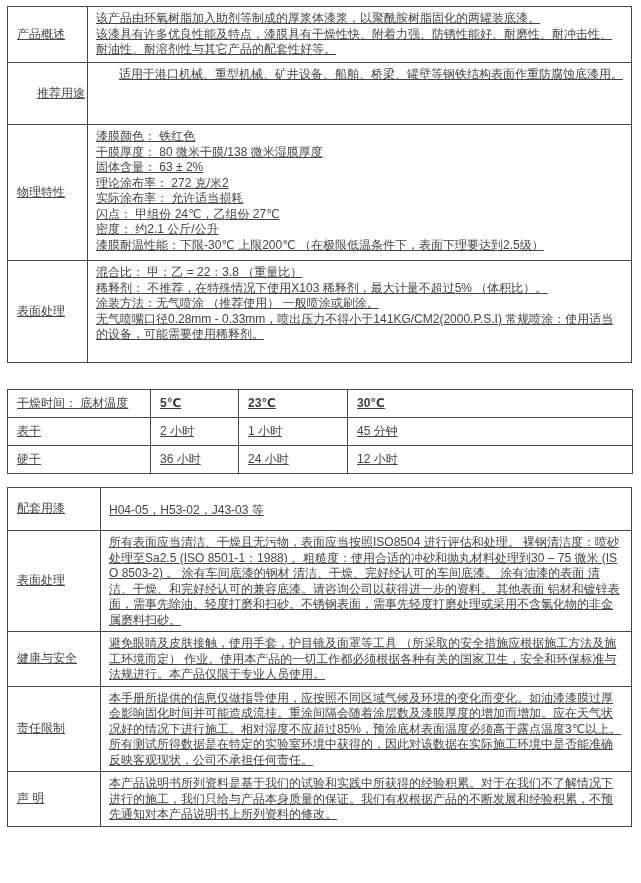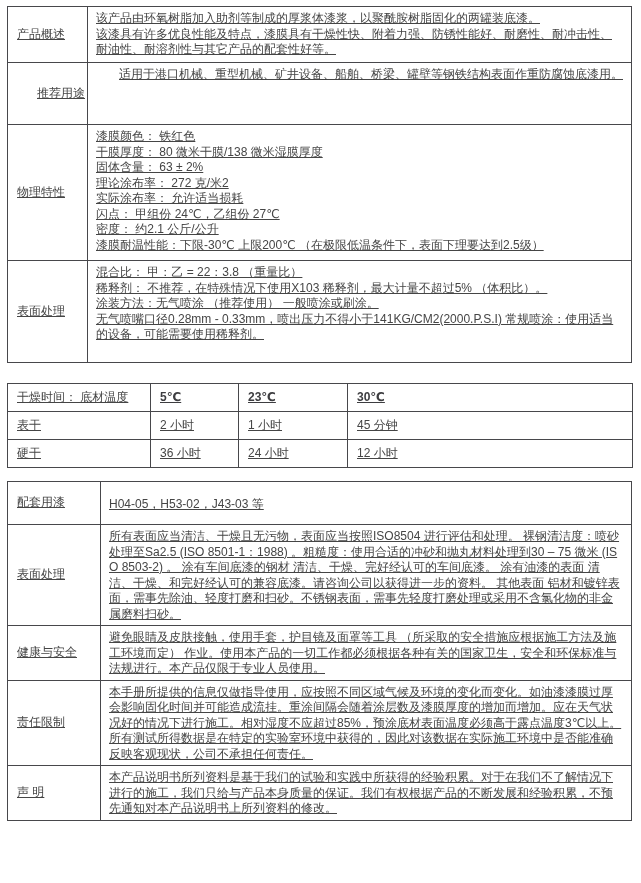--- a/index.html
+++ b/index.html
@@ -37,21 +37,21 @@
     vertical-align: middle;
     word-break: keep-all;
   }
   #product-table td.content { vertical-align: top; padding-top: 4px; }
   #product-table tr.r0 { height: 56px; }
   #product-table tr.r1 { height: 62px; text-align: right; }
   #product-table tr.r2 { height: 136px; }
   #product-table tr.r3 { height: 102px; }
   .line { min-height: 15.5px; }
   
-  #drying-table { margin-top: 20px; }
+  #drying-table { margin-top: 26px; }
   #drying-table col.d0 { width: 143px; }
   #drying-table col.d1 { width: 88px; }
   #drying-table col.d2 { width: 109px; }
   #drying-table col.d3 { width: 285px; }
   #drying-table td { height: 21px; padding: 3px 8px 3px 9px; }
   #drying-table td.temp { font-weight: bold; color: #3d3d40; }
   
   #info-table { margin-top: 13px; }
   #info-table col.c-label { width: 93px; }
   #info-table td.label {

